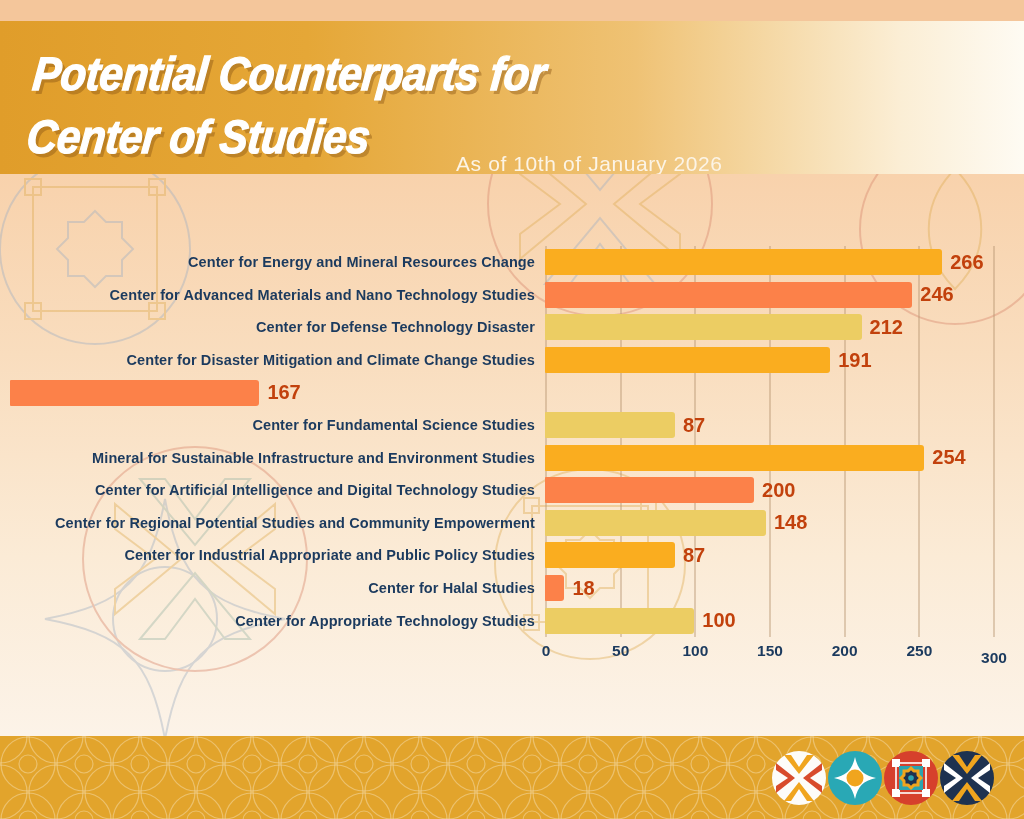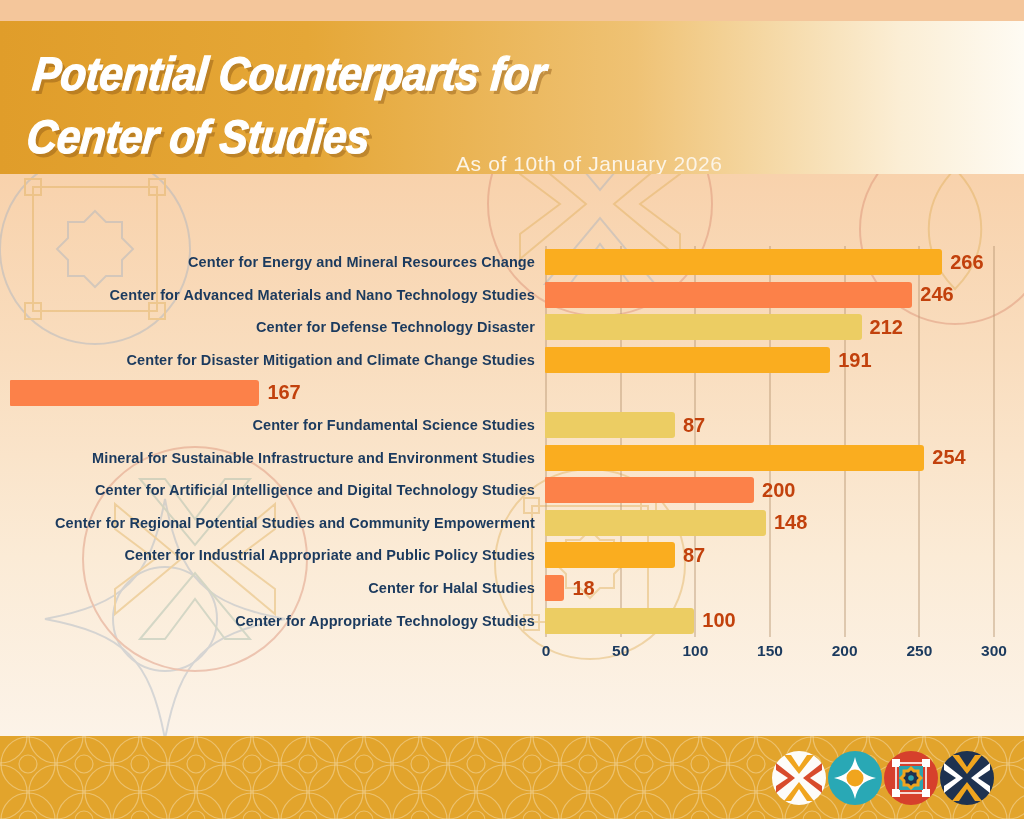--- a/index.html
+++ b/index.html
@@ -211,21 +211,21 @@
         </div>
       </div>
     </div>
   <div class="x-axis">
       <div class="x-tick" style="left: 1px;">0</div>
       <div class="x-tick" style="left: 75.6667px;">50</div>
       <div class="x-tick" style="left: 150.333px;">100</div>
       <div class="x-tick" style="left: 225px;">150</div>
       <div class="x-tick" style="left: 299.667px;">200</div>
       <div class="x-tick" style="left: 374.333px;">250</div>
-      <div class="x-tick" style="left: 449px;">300</div>
+      <div class="x-tick" style="left: 449px; margin-top: 7px;">300</div>
     </div>
 
   <div class="band">
     <svg width="1024" height="83">
       <defs>
         <pattern id="circ" width="56" height="56" patternUnits="userSpaceOnUse">
           <g fill="none" stroke="rgba(252,240,212,.38)" stroke-width="1.2">
             <circle cx="28" cy="28" r="27"></circle>
             <circle cx="0" cy="0" r="27"></circle>
             <circle cx="56" cy="0" r="27"></circle>

